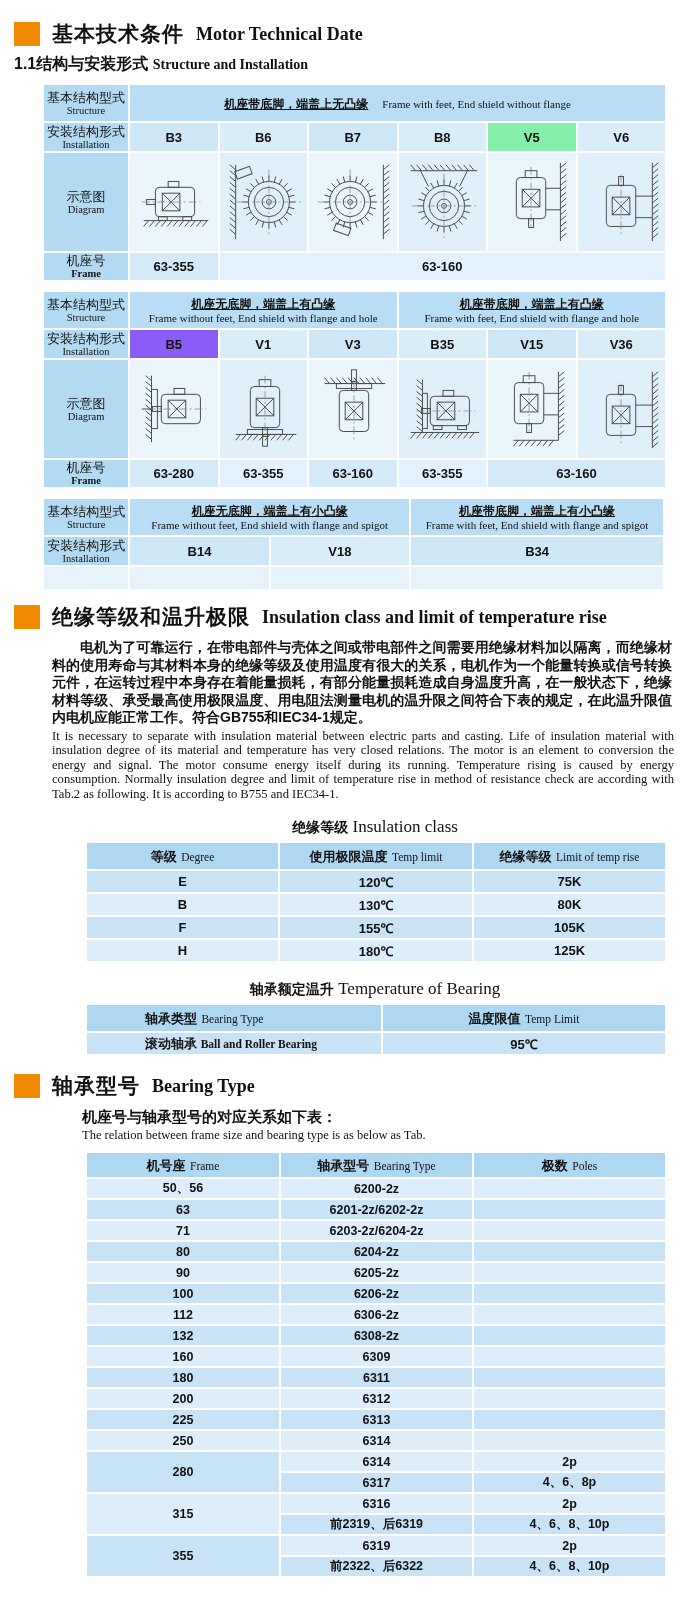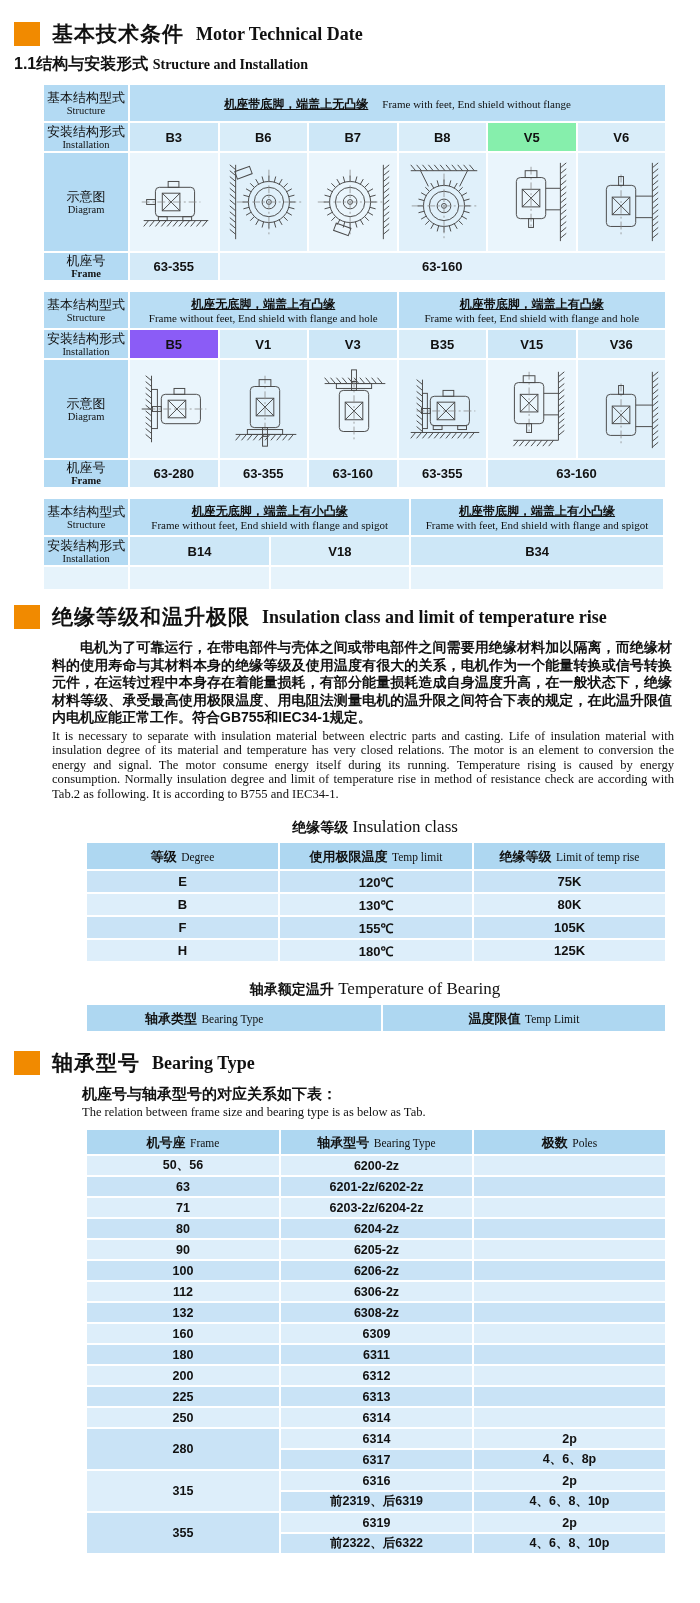--- a/index.html
+++ b/index.html
@@ -679,20 +679,24 @@
 <table class="data" id="bt-temp-table">
     <colgroup>
       <col style="width:296px">
       <col style="width:284px">
     </colgroup>
     <tbody>
       <tr class="hd">
         <td class="left-pair"><span class="cz">轴承类型</span>  <span class="ce en">Bearing Type</span></td>
         <td><span class="cz">温度限值</span>  <span class="ce en">Temp Limit</span></td>
       </tr>
+      <tr class="r-dark">
+        <td class="val left-pair"><span class="cz">滚动轴承</span>  <span class="ce en">Ball and Roller Bearing</span></td>
+        <td class="val">95℃</td>
+      </tr>
     </tbody>
   </table>
 
 <div style="height:16px"></div>
 
 <div class="sec-head">
   <span class="marker"></span>
   <span class="zh">轴承型号</span>
   <span class="en">Bearing Type</span>
 </div>

